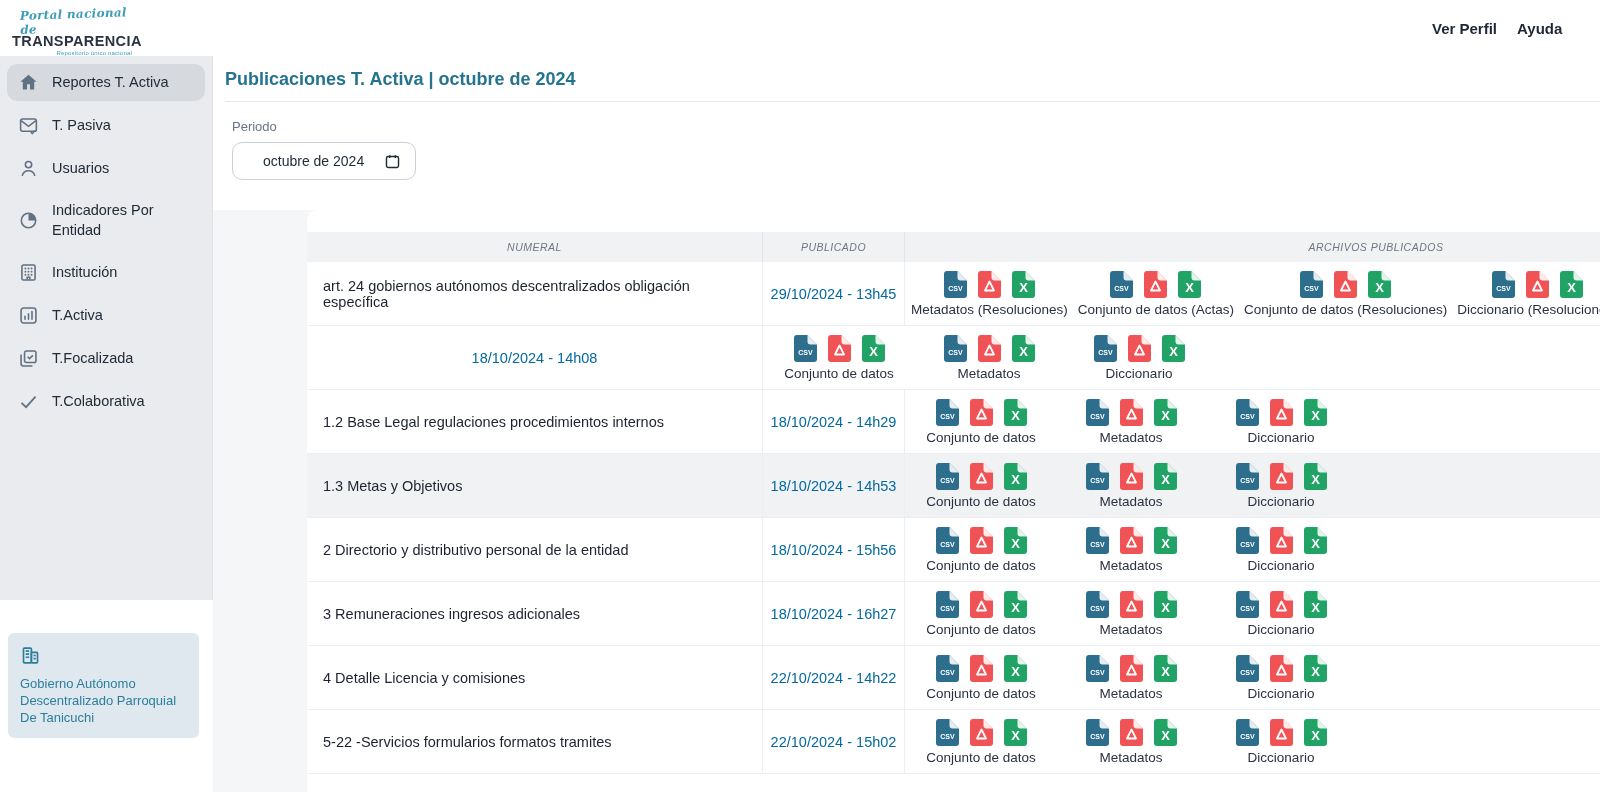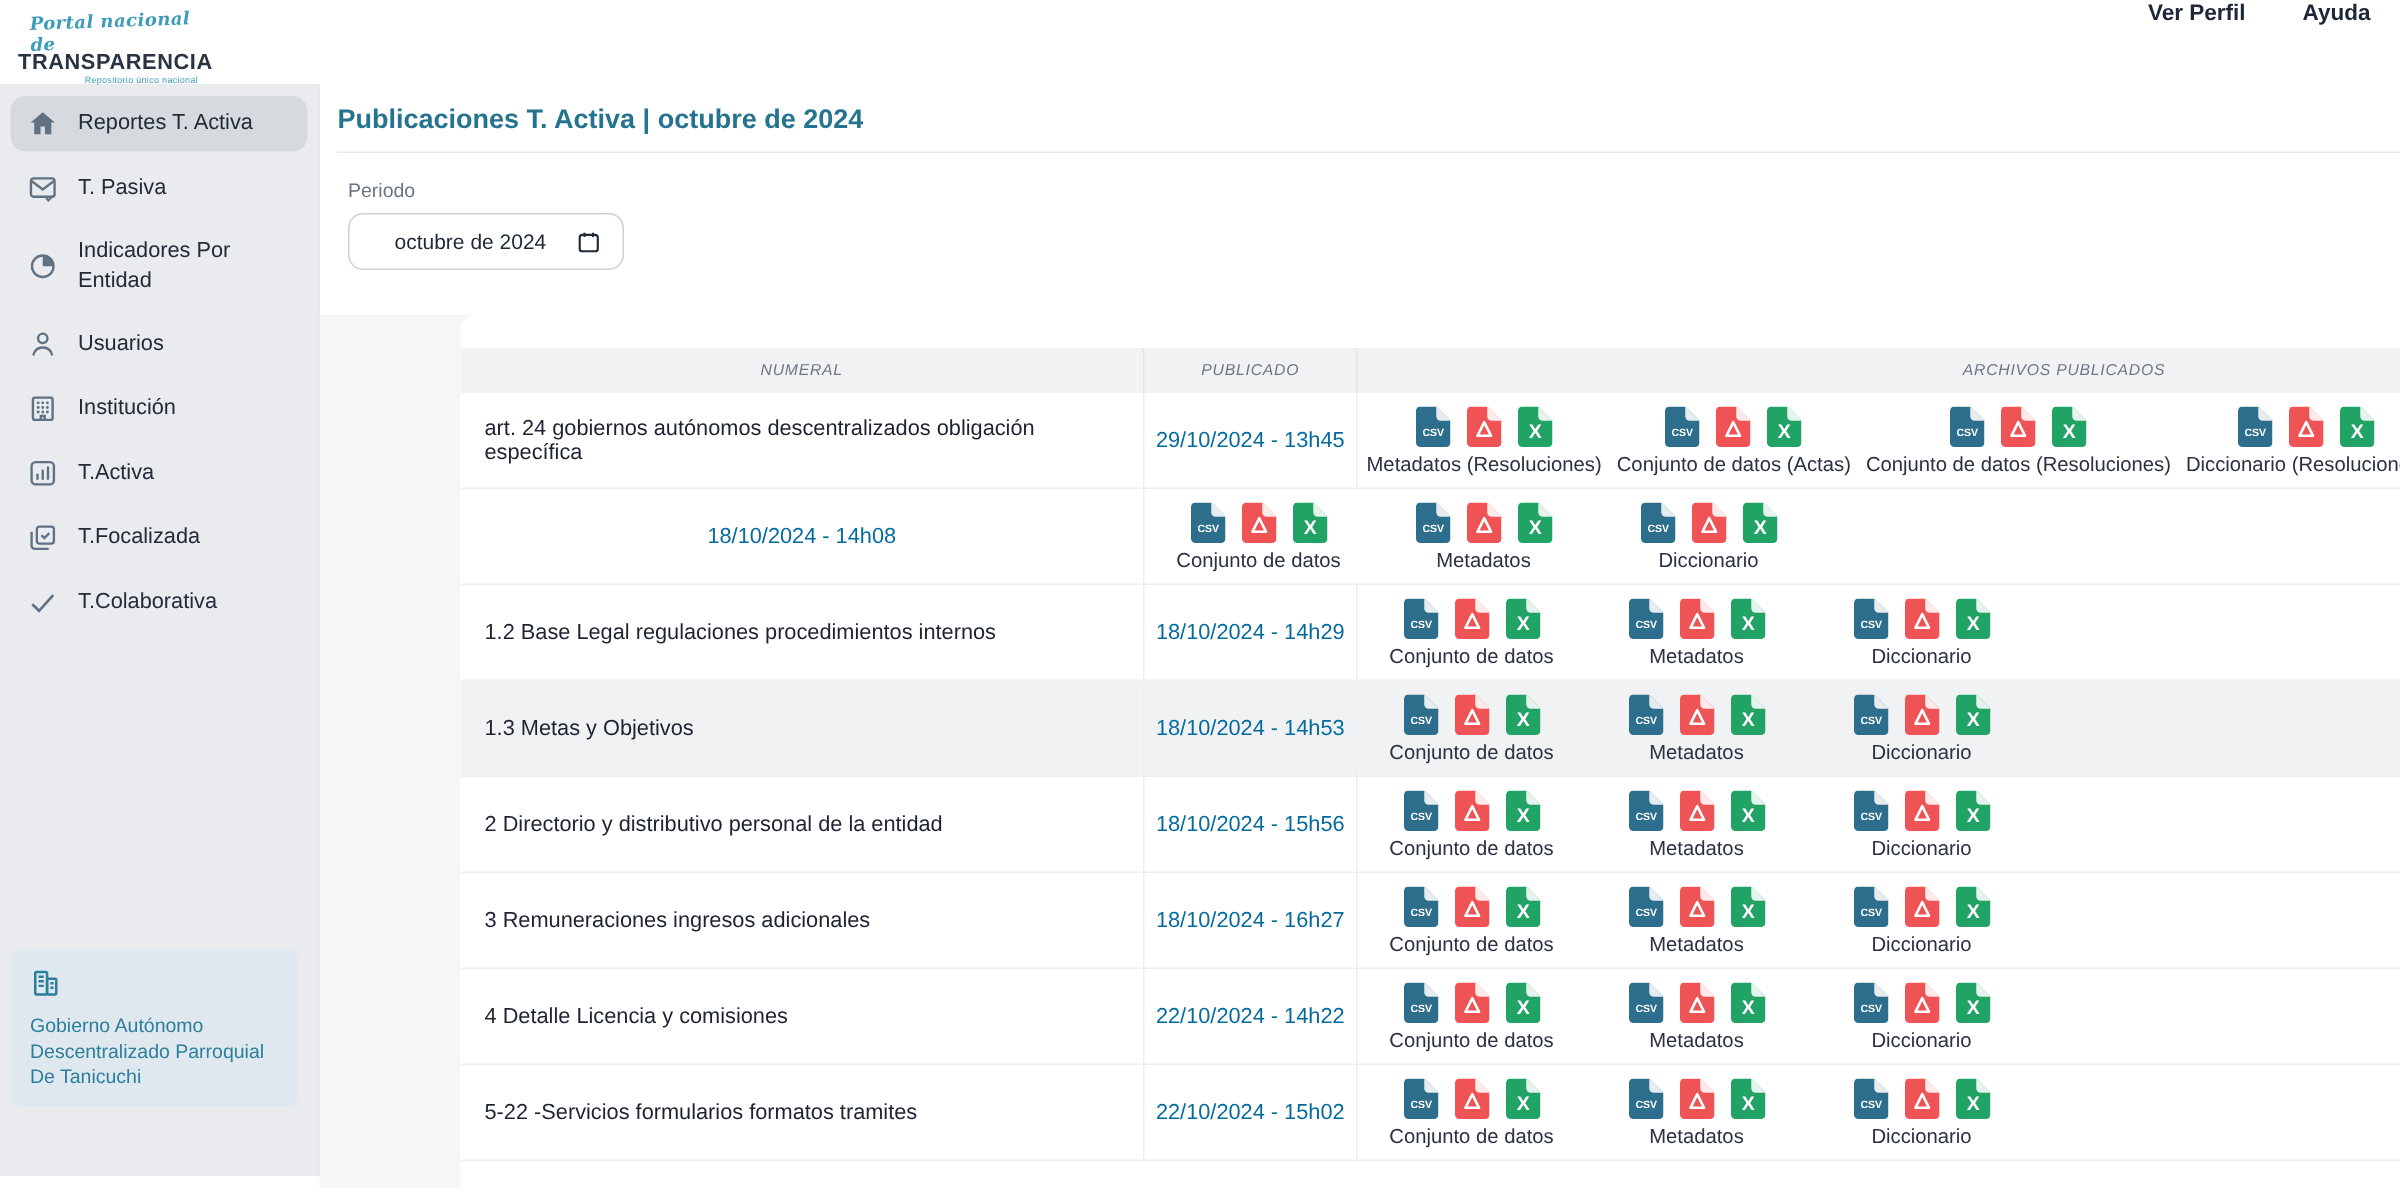--- a/index.html
+++ b/index.html
@@ -24,28 +24,28 @@
   }
   .logo-name {
     font-size: 14.5px; font-weight: bold; color: #2a3342; letter-spacing: .4px;
     margin-top: -3px;
   }
   .logo-tagline {
     font-size: 6px; color: #3d9cba; text-align: right; margin-top: 1px; letter-spacing: .2px;
   }
   .header-nav {
     position: absolute; left: 1432px; top: 0; height: 56px;
-    display: flex; align-items: flex-start; gap: 38px;
+    display: flex; align-items: center; gap: 20px;
     font-size: 15px; font-weight: 600; color: #1d2736; white-space: nowrap;
   }
   .header-nav .nav-link { cursor: pointer; }
 
   
   .sidebar {
-    position: absolute; left: 0; top: 56px; width: 213px; height: 728px;
+    position: absolute; left: 0; top: 56px; width: 213px; height: 544px;
     background: #e9ebee; border-right: 1px solid #dfe2e6; z-index: 5;
   }
   .sidebar-items { padding: 8px 7px 0 7px; }
   .sb-item {
     display: flex; align-items: center; gap: 13px;
     padding: 8px 11px; border-radius: 10px; margin-bottom: 6px;
     font-size: 14.5px; line-height: 1.35; color: #222b38; cursor: pointer;
   }
   .sb-item.active { background: #d6dade; }
   .sb-icon { width: 21px; height: 21px; flex-shrink: 0; color: #5f7183; display: flex; }
@@ -142,35 +142,35 @@
           <svg viewBox="0 0 24 24" fill="none" stroke="currentColor" stroke-width="1.8">
             <rect x="3" y="4.5" width="18" height="14" rx="2"></rect>
             <path d="M3.5 6.5 12 13l8.5-6.5"></path>
             <path d="M14.5 19.5l1.8 1.8 3-3.2" stroke-width="1.6"></path>
           </svg>
         </span>
         <span>T. Pasiva</span>
       </div>
       <div class="sb-item">
         <span class="sb-icon">
+          <svg viewBox="0 0 24 24" fill="none" stroke="currentColor" stroke-width="1.8">
+            <circle cx="12" cy="7.5" r="3.6"></circle>
+            <path d="M4.8 20.5c.9-4.2 4-6 7.2-6s6.3 1.8 7.2 6"></path>
+          </svg>
+        </span>
+        <span>Usuarios</span>
+      </div>
+      <div class="sb-item">
+        <span class="sb-icon">
           <svg viewBox="0 0 24 24">
             <circle cx="12" cy="12" r="8.2" fill="none" stroke="currentColor" stroke-width="1.8"></circle>
             <path d="M12 12V3.8A8.2 8.2 0 0 1 20.2 12Z" fill="currentColor"></path>
           </svg>
         </span>
         <span>Indicadores Por Entidad</span>
-      </div>
-      <div class="sb-item">
-        <span class="sb-icon">
-          <svg viewBox="0 0 24 24" fill="none" stroke="currentColor" stroke-width="1.8">
-            <circle cx="12" cy="7.5" r="3.6"></circle>
-            <path d="M4.8 20.5c.9-4.2 4-6 7.2-6s6.3 1.8 7.2 6"></path>
-          </svg>
-        </span>
-        <span>Usuarios</span>
       </div>
       <div class="sb-item">
         <span class="sb-icon">
           <svg viewBox="0 0 24 24" fill="none" stroke="currentColor" stroke-width="1.8">
             <rect x="4.5" y="3.5" width="15" height="17" rx="1.5"></rect>
             <path d="M8.5 7.5h.01M12 7.5h.01M15.5 7.5h.01M8.5 11h.01M12 11h.01M15.5 11h.01M8.5 14.5h.01M12 14.5h.01M15.5 14.5h.01" stroke-width="2.2" stroke-linecap="round"></path>
             <path d="M10.5 20v-2.5h3V20"></path>
           </svg>
         </span>
         <span>Institución</span>

